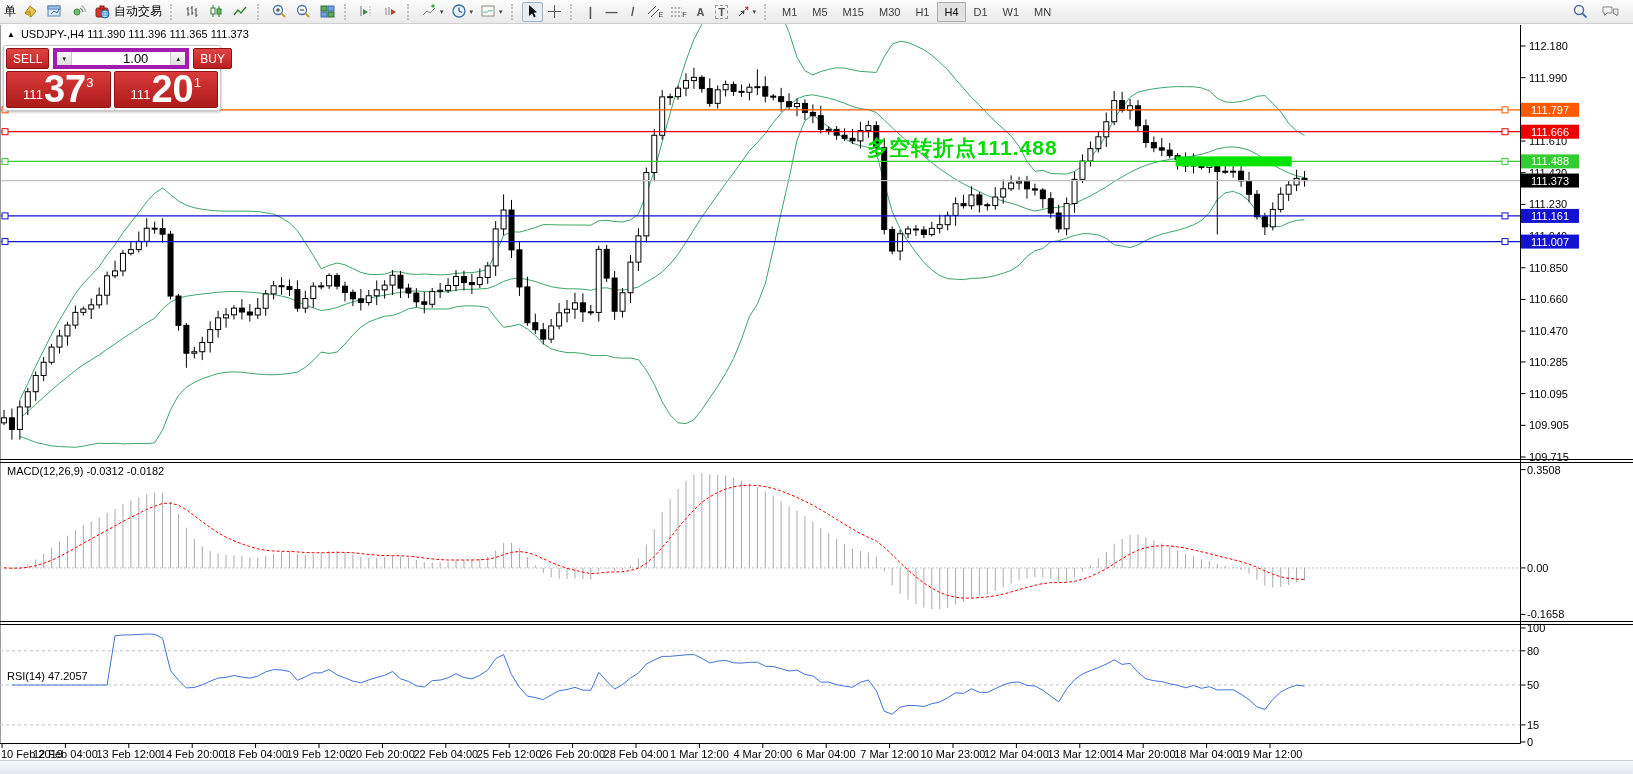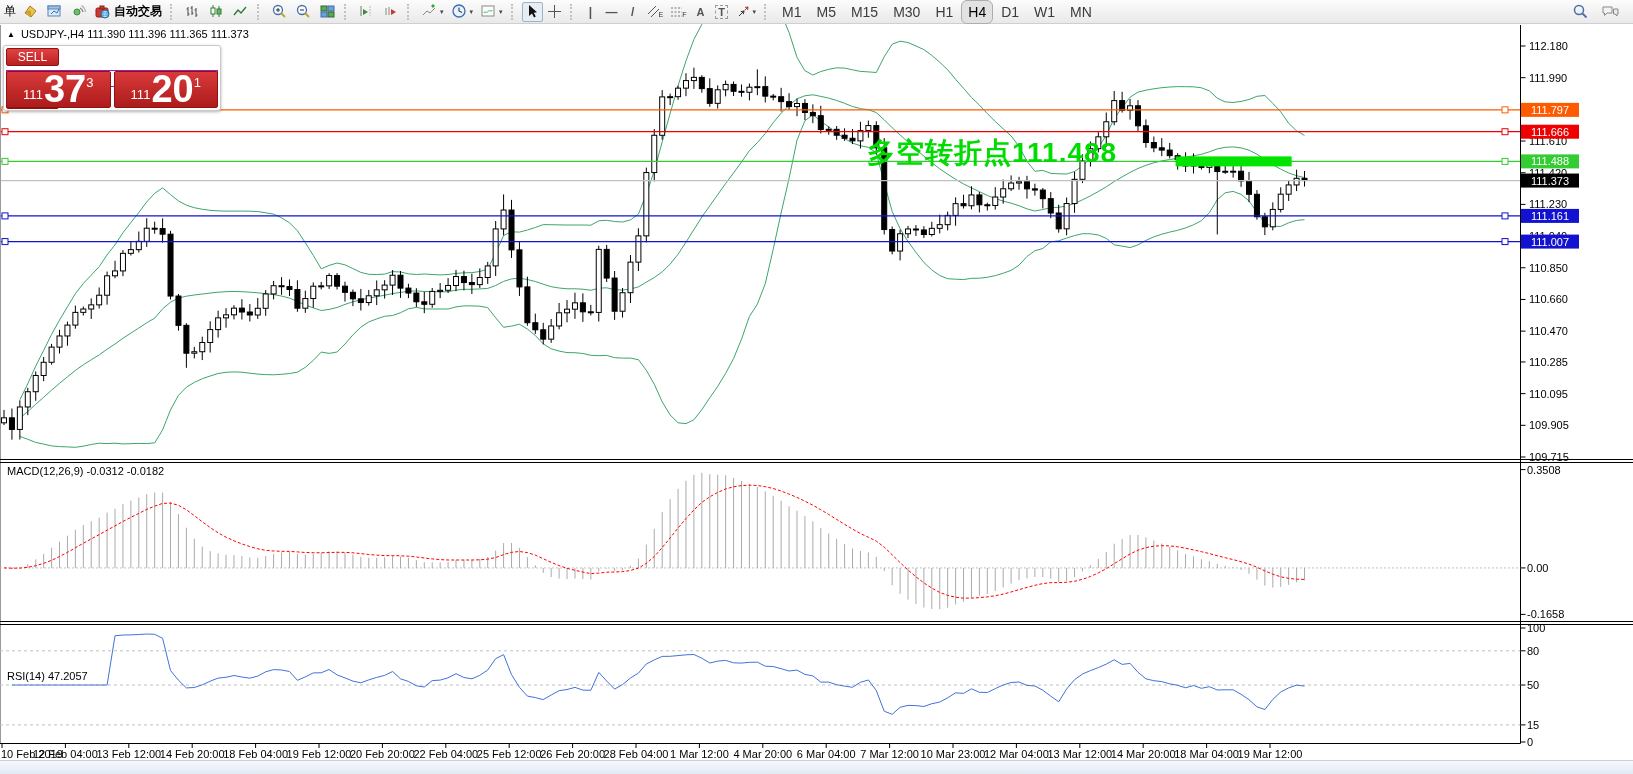--- a/index.html
+++ b/index.html
@@ -6,58 +6,58 @@
     font-family:"Liberation Sans","DejaVu Sans",sans-serif;background:#fff;}
   
   .toolbar{position:absolute;top:0;left:0;width:1633px;height:24px;box-sizing:border-box;
     background:linear-gradient(#fcfcfc,#e9e9e9);border-bottom:1px solid #cfcfcf;
     display:flex;align-items:center;padding:0 4px;gap:1px;}
   .grip{width:4px;height:16px;border-left:2px dotted #c2c2c2;margin:0 4px;}
   .tbtn{height:20px;min-width:20px;border:1px solid transparent;background:transparent;
     display:flex;align-items:center;justify-content:center;padding:1px 2px;gap:1px;box-sizing:border-box;}
   .tbtn.pressed{background:#e8edf4;border:1px solid #9fb3c8;border-radius:2px;}
   .menu-label{font-size:12px;color:#000;margin-right:2px;white-space:nowrap;}
-  .auto-label{font-size:12px;color:#000;margin-left:2px;white-space:nowrap;font-weight:bold;}
+  .auto-label{font-size:12px;color:#000;margin-left:2px;white-space:nowrap;}
   .glyph{font-size:12px;color:#555;font-weight:bold;}
   .glyph.small{font-size:11px;}
   .sub{font-size:7px;color:#333;margin-left:-2px;margin-top:6px;}
   .chev{font-size:7px;color:#444;margin-left:1px;}
-  .tf{font-size:14px;color:#3c3c3c;padding:3px 6px;border:1px solid transparent;background:transparent;}
-  .tf.active{background:#e2e2e2;border:1px solid #adadad;border-radius:6px;color:#000;}
+  .tf{font-size:11px;color:#3c3c3c;padding:3px 6px;border:1px solid transparent;background:transparent;}
+  .tf.active{background:#e2e2e2;border:1px solid #adadad;border-radius:0;color:#000;}
   .tb-right{margin-left:auto;display:flex;align-items:center;gap:6px;padding-right:6px;}
   
   .chart-window{position:absolute;top:24px;left:0;width:1633px;height:750px;background:#fff;}
   #chart-svg{position:absolute;top:0;left:0;}
   svg text{font-family:"Liberation Sans","DejaVu Sans",sans-serif;font-size:11px;}
   .symbol-title{position:absolute;left:7px;top:4px;font-size:11px;color:#000;
     display:flex;align-items:center;gap:6px;z-index:5;}
   .collapse{font-size:8px;color:#000;}
   
   .trade-panel{position:absolute;left:3px;top:21px;width:218px;z-index:6;
     background:rgba(255,255,255,.95);border:1px solid #c9c9c9;border-radius:3px;
     padding:2px;box-shadow:0 1px 3px rgba(0,0,0,.3);box-sizing:border-box;}
-  .tp-row1{display:flex;height:21px;gap:4px;flex-direction:column;}
+  .tp-row1{display:flex;height:21px;gap:4px;}
   .sellbtn,.buybtn{width:53px;box-sizing:border-box;color:#fff;font-size:12px;
     background:linear-gradient(#e04343,#bb2020);border:1px solid #8e1212;border-radius:2px;
     display:flex;align-items:center;justify-content:center;}
-  .stepper{flex:1;display:flex;border:1px solid #a21caf;background:#fff;box-sizing:border-box;gap:16px;}
+  .stepper{flex:1;display:flex;border:4px solid #a21caf;background:#fff;box-sizing:border-box;gap:16px;}
   .stepbtn{width:15px;background:linear-gradient(#f7f7f7,#dcdcdc);border:none;
     border-right:1px solid #c8c8c8;font-size:7px;color:#222;display:flex;align-items:center;justify-content:center;padding:0;}
   .stepbtn.up{border-right:none;border-left:1px solid #c8c8c8;}
   .vol-input{flex:1;border:none;outline:none;font-size:13px;color:#000;text-align:right;
     padding:0 6px 0 0;width:60px;font-family:"Liberation Sans",sans-serif;}
   .tp-row2{display:flex;gap:3px;margin-top:2px;}
   .pricebox{flex:1;height:37px;box-sizing:border-box;color:#fff;
     background:linear-gradient(#d93a3a,#ad1b1b);border:1px solid #8e1212;border-radius:2px;
     display:flex;align-items:flex-end;justify-content:center;padding-bottom:1px;}
   .p-small{font-size:13px;margin:0 1px 4px 0;}
   .p-big{font-size:38px;font-weight:bold;line-height:.88;}
   .p-sup{font-size:13px;margin-bottom:16px;}
   
-  .annotation{position:absolute;left:867px;top:110px;font-size:28px;font-weight:bold;
+  .annotation{position:absolute;left:867px;top:110px;font-size:21px;font-weight:bold;
     letter-spacing:1px;z-index:4;white-space:nowrap;}
   .pane-label{position:absolute;left:7px;font-size:11px;color:#000;z-index:4;}
   #macd-label{top:441px;}
   #rsi-label{top:603px;margin-top:43px;}
   .status-bar{position:absolute;left:0;top:736px;width:1633px;height:14px;
     background:linear-gradient(#f5f8fc,#e3eaf3);border-top:1px solid #c6d0dc;box-sizing:border-box;}
   .icon-svg{display:block;}
 </style>
 </head>
 <body>

